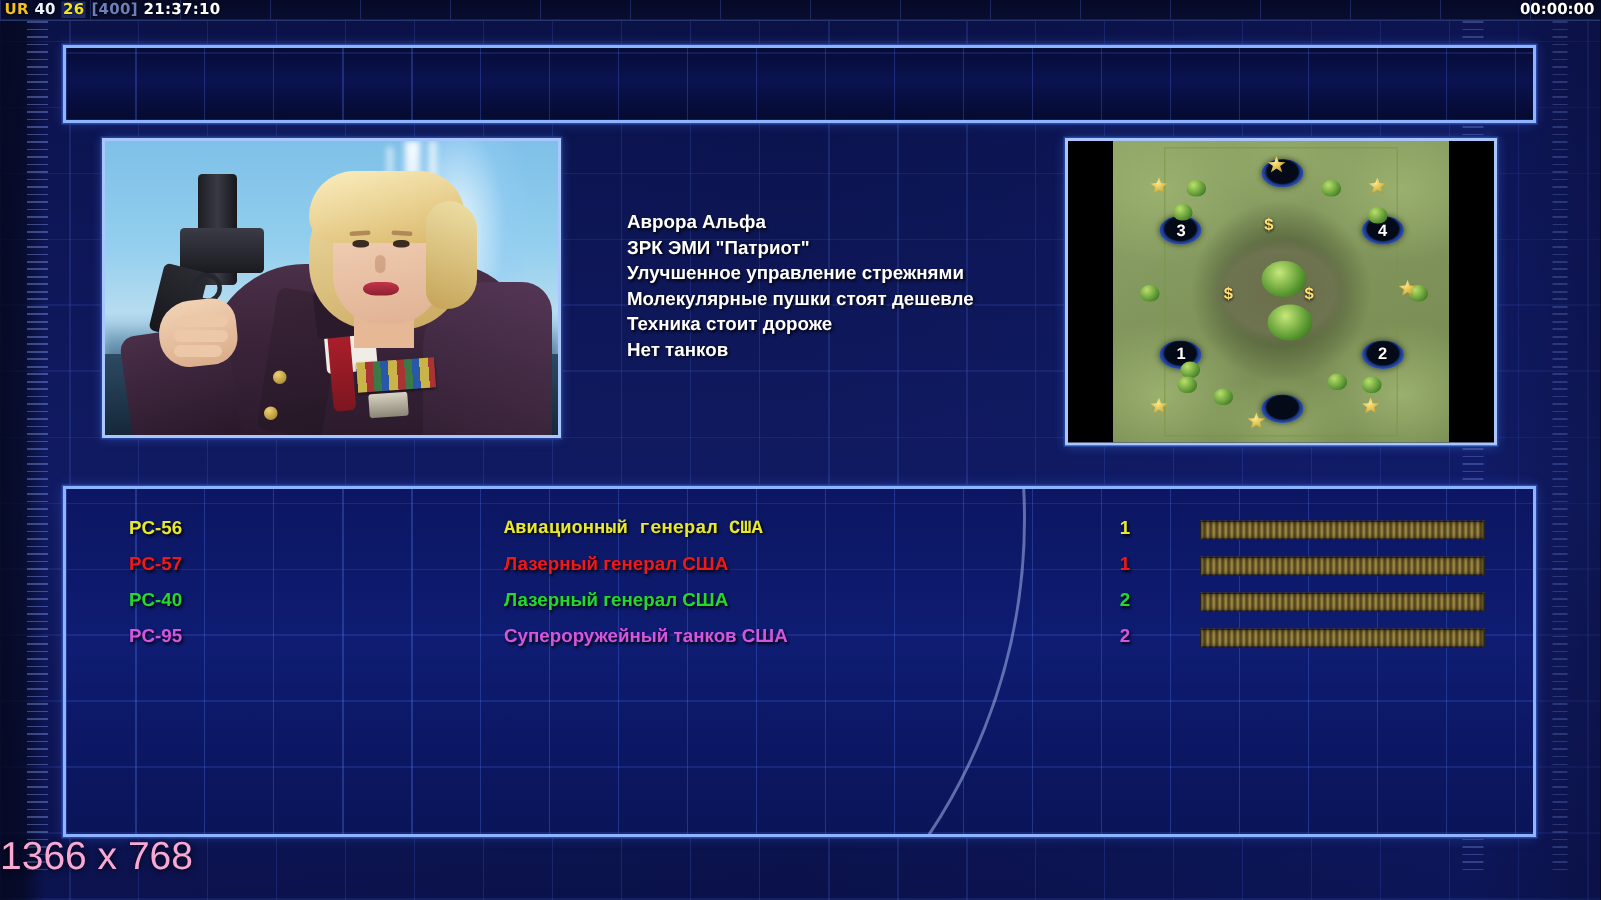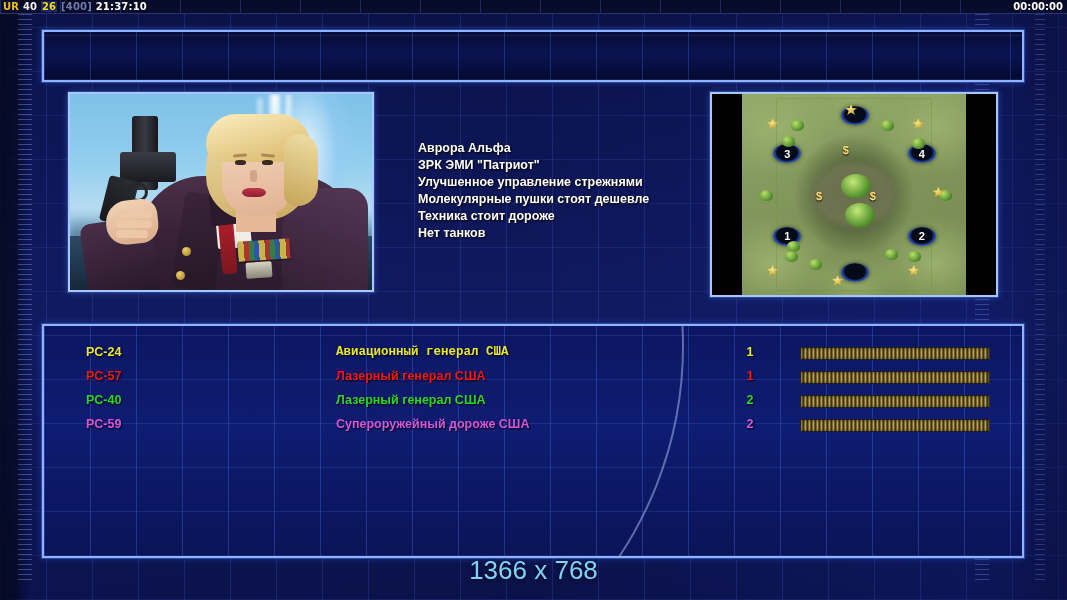--- a/index.html
+++ b/index.html
@@ -277,23 +277,23 @@
     background:
       repeating-linear-gradient(90deg,
         #b8a05a 0 1px, #6b5a28 1px 2px, #3c3415 2px 3px, #7d6a30 3px 4px);
     border:1px solid rgba(10,14,40,.8);
     box-shadow:inset 0 0 3px rgba(0,0,0,.6);
   }
 
   
   #reslabel {
     position:absolute; left:0; bottom:14px; width:1067px;
-    text-align:center; z-index:30;
+    z-index:30;
     font:400 26px "Liberation Sans", sans-serif;
-    color:#7dd3fc; text-shadow:0 1px 4px rgba(0,0,0,.9);
+    color:#f9a8d4; text-shadow:0 1px 4px rgba(0,0,0,.9);
   }
 </style>
 </head>
 <body>
 
 <div id="bg">
   <div id="bg-grid"></div>
   <div id="bg-vert"></div>
   <div class="tickcol l"></div>
   <div class="tickcol r"></div>
@@ -418,40 +418,40 @@
 
     <div id="tablehead">
       
       
       
       
     </div>
 
     <div id="rows">
         <div class="row">
-          <span class="nm" style="color: rgb(232, 232, 46);">PC-24</span>
+          <span class="nm" style="color: rgb(232, 232, 46);">PC-56</span>
           <span class="army" style="color: rgb(232, 232, 46); font-family: Liberation Mono, monospace;">Авиационный генерал США</span>
           <span class="team" style="color: rgb(232, 232, 46);">1</span>
           <div class="bar" style="width: 190px;"></div>
         </div>
         <div class="row">
           <span class="nm" style="color: rgb(240, 24, 24);">PC-57</span>
           <span class="army" style="color: rgb(240, 24, 24);">Лазерный генерал США</span>
           <span class="team" style="color: rgb(240, 24, 24);">1</span>
           <div class="bar" style="width: 190px;"></div>
         </div>
         <div class="row">
           <span class="nm" style="color: rgb(38, 216, 42);">PC-40</span>
           <span class="army" style="color: rgb(38, 216, 42);">Лазерный генерал США</span>
           <span class="team" style="color: rgb(38, 216, 42);">2</span>
           <div class="bar" style="width: 190px;"></div>
         </div>
         <div class="row">
-          <span class="nm" style="color: rgb(212, 85, 224);">PC-59</span>
-          <span class="army" style="color: rgb(212, 85, 224);">Супероружейный дороже США</span>
+          <span class="nm" style="color: rgb(212, 85, 224);">PC-95</span>
+          <span class="army" style="color: rgb(212, 85, 224);">Супероружейный танков США</span>
           <span class="team" style="color: rgb(212, 85, 224);">2</span>
           <div class="bar" style="width: 190px;"></div>
         </div>
       </div>
   </div>
 </div>
 
 <div id="reslabel">1366 x 768</div>
 
 </body></html>

